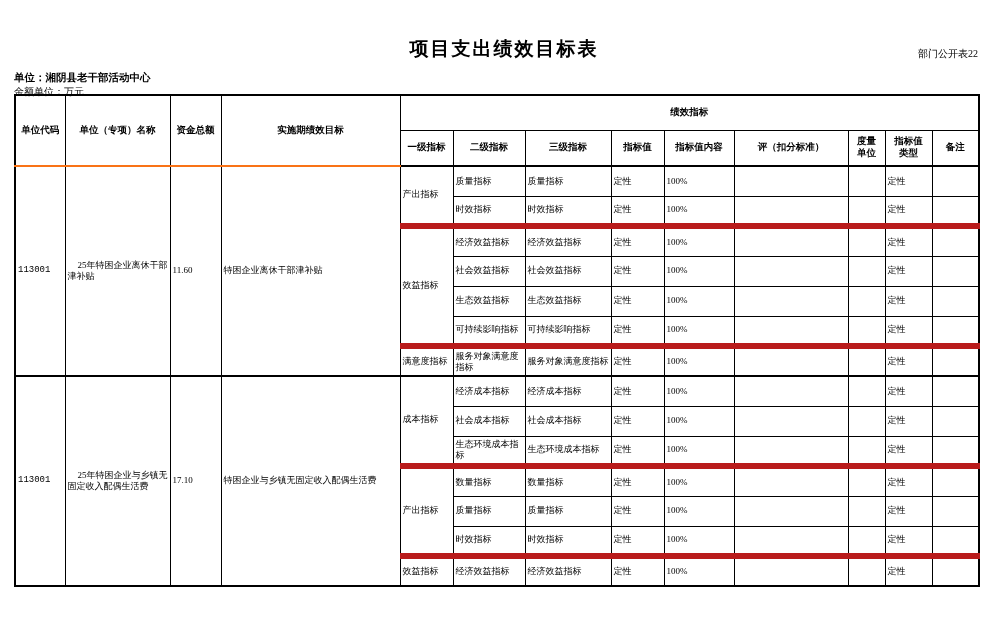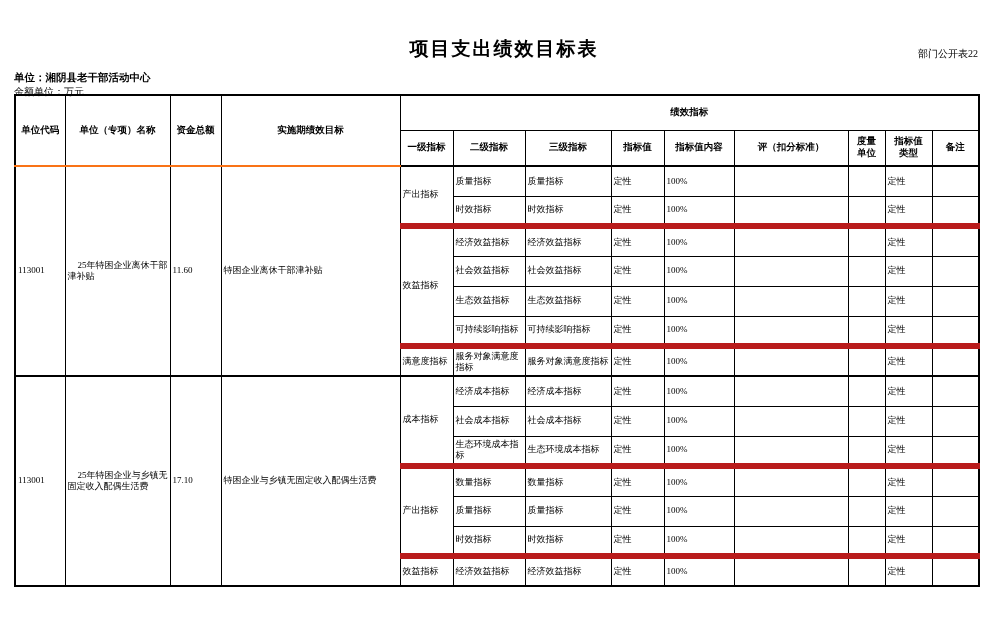--- a/index.html
+++ b/index.html
@@ -26,21 +26,21 @@
     padding:1px 2px;vertical-align:middle;
     overflow:hidden;word-break:break-all;
   }
   .perf th{font-weight:bold;text-align:center;font-size:9.5px;padding:5px;}
   .hdr-row1{height:35px;}
   .hdr-row2{height:36px;margin-left:44px;}
   .hdr-row2 th{border-bottom:2px solid #000;}
   .perf th[rowspan="2"]{border-bottom:2px solid #f97316;}
   .perf tbody tr{height:30px;}
   .perf td{text-align:left;}
-  .c{text-align:center;}
+  .c{text-align:center;font-family:Liberation Mono, monospace;}
   .r{text-align:right;margin-left:22px;}
   .name-cell{text-indent:10px;padding-left:2px;padding-right:1px;}
   .indent{padding-left:16px;}
   .group-top td{border-top:2px solid #000;}
   .block-top td{border-top:6px solid #b91c1c;}
 </style>
 </head>
 <body>
 
 <div class="doc-label">部门公开表22</div>

